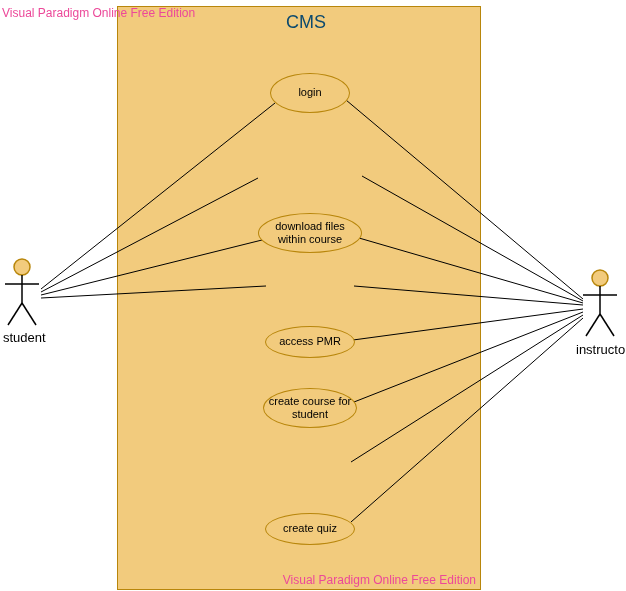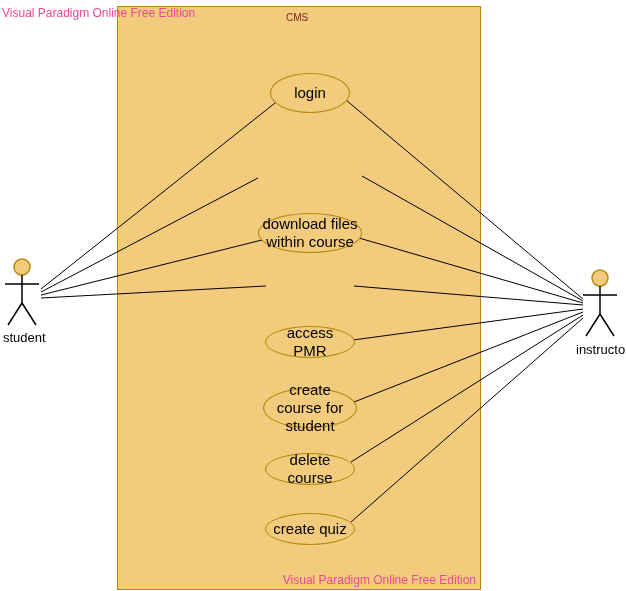--- a/index.html
+++ b/index.html
@@ -1,21 +1,21 @@
 <!DOCTYPE html>
 <html><head>
 <meta charset="utf-8">
 <style>
   html,body{margin:0;padding:0;background:#fff;font-family:Arial,Helvetica,sans-serif}
   .stage{position:relative;width:626px;height:591px;background:#fff;overflow:hidden}
   .system-box{position:absolute;background:#f2cb7d;border:1px solid #b8860b}
   .watermark{position:absolute;color:#ec4899;font-size:12px;white-space:nowrap}
-  .system-title{position:absolute;font-size:10px;color:#7f1d1d}
+  .system-title{position:absolute;font-size:18px;color:#0c4a6e}
   .actor-label{position:absolute;font-size:13px;color:#000;text-align:center}
-  .ellipse{position:absolute;border:1px solid #b8860b;border-radius:50%;background:#f2cb7d;display:flex;align-items:center;justify-content:center;text-align:center;font-size:15px;color:#000;line-height:1.2;padding:2px;box-sizing:border-box}
+  .ellipse{position:absolute;border:1px solid #b8860b;border-radius:50%;background:#f2cb7d;display:flex;align-items:center;justify-content:center;text-align:center;font-size:11px;color:#000;line-height:1.2;padding:2px;box-sizing:border-box}
   svg{position:absolute;left:0;top:0}
   .actor-head{fill:#f2cb7d;stroke:#b8860b;stroke-width:1.5}
   .actor-body{stroke:#000;stroke-width:1.5;fill:none}
   .assoc{stroke:#000;stroke-width:1;fill:none}
 </style>
 </head>
 <body>
 
 <div class="stage">
 
@@ -66,19 +66,18 @@
       <line class="actor-body" x1="583" y1="295" x2="617" y2="295"></line>
       <line class="actor-body" x1="600" y1="314" x2="586" y2="336"></line>
       <line class="actor-body" x1="600" y1="314" x2="614" y2="336"></line>
     </g>
   </svg>
 
   <div class="ellipse" style="left:270px;top:73px;width:80px;height:40px">login</div>
   <div class="ellipse" style="left:258px;top:213px;width:104px;height:40px">download files within course</div>
   <div class="ellipse" style="left:265px;top:326px;width:90px;height:32px">access PMR</div>
   <div class="ellipse" style="left:263px;top:388px;width:94px;height:40px">create course for student</div>
-  <div class="ellipse" style="left:265px;top:453px;width:90px;height:32px">delete course</div>
   <div class="ellipse" style="left:265px;top:513px;width:90px;height:32px">create quiz</div>
 
   <div class="actor-label" style="left:3px;top:330px">student</div>
   <div class="actor-label" style="left:576px;top:342px">instructor</div>
 
 </div>
 
 </body></html>

